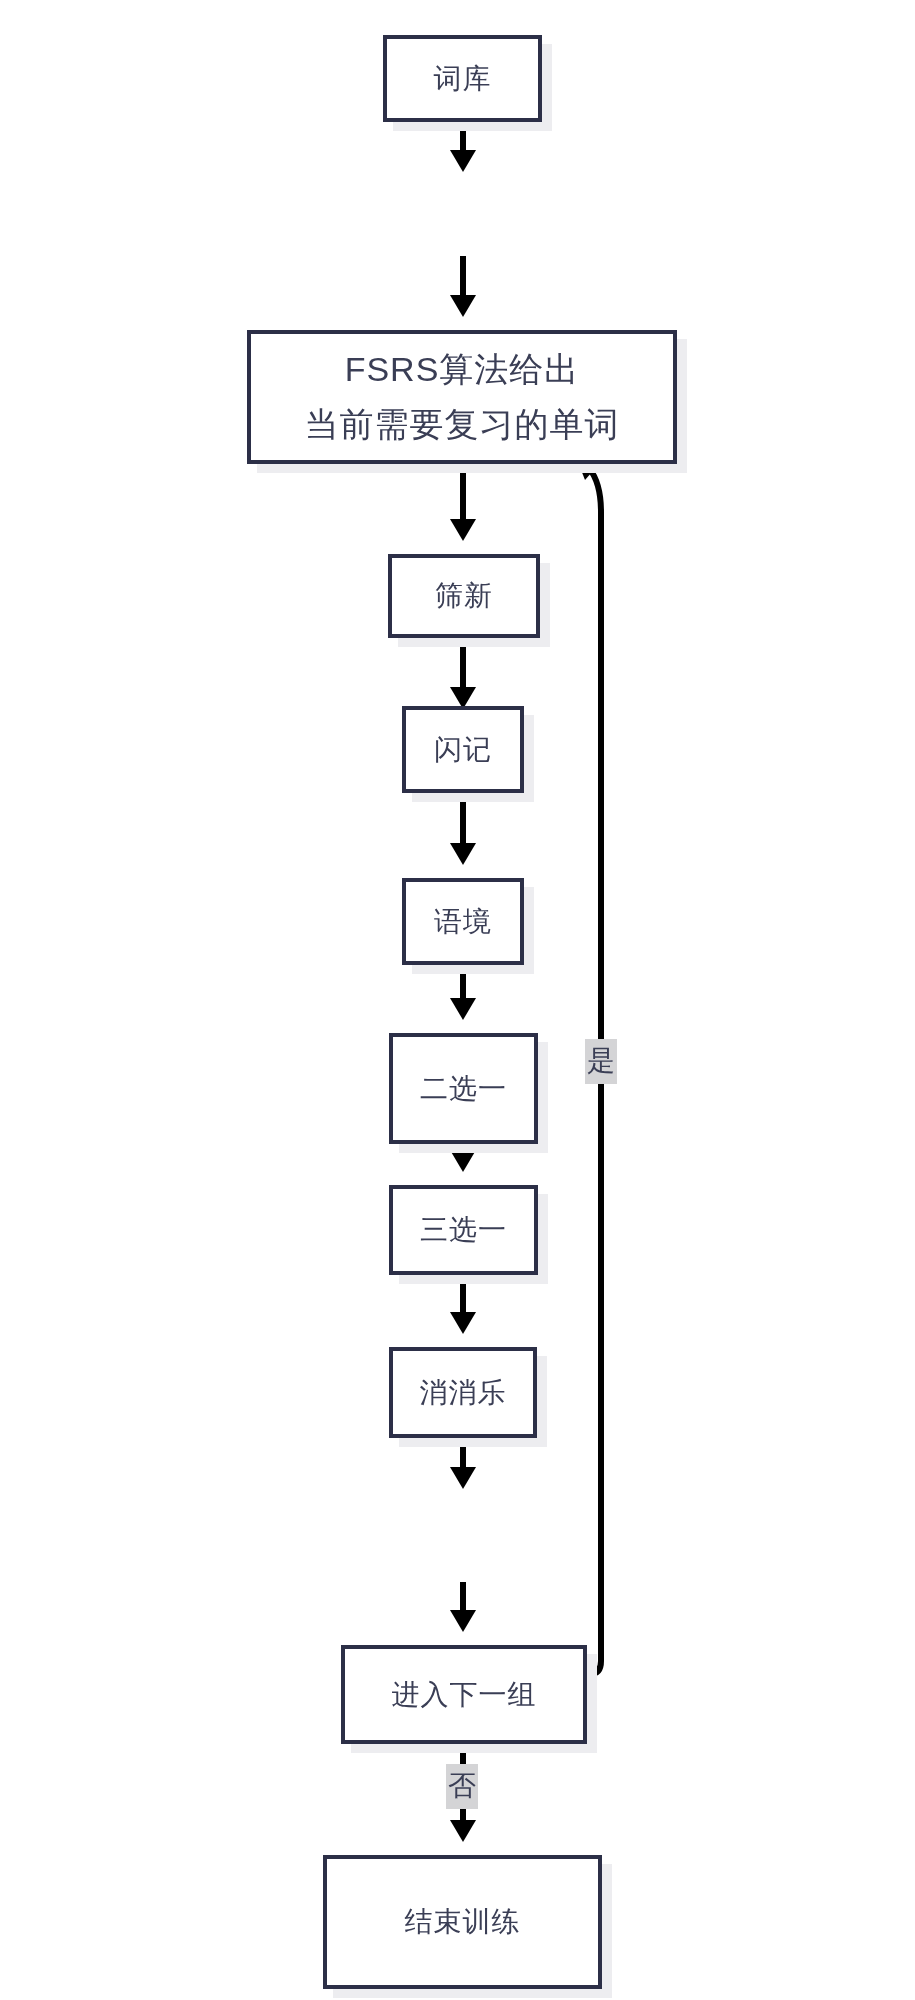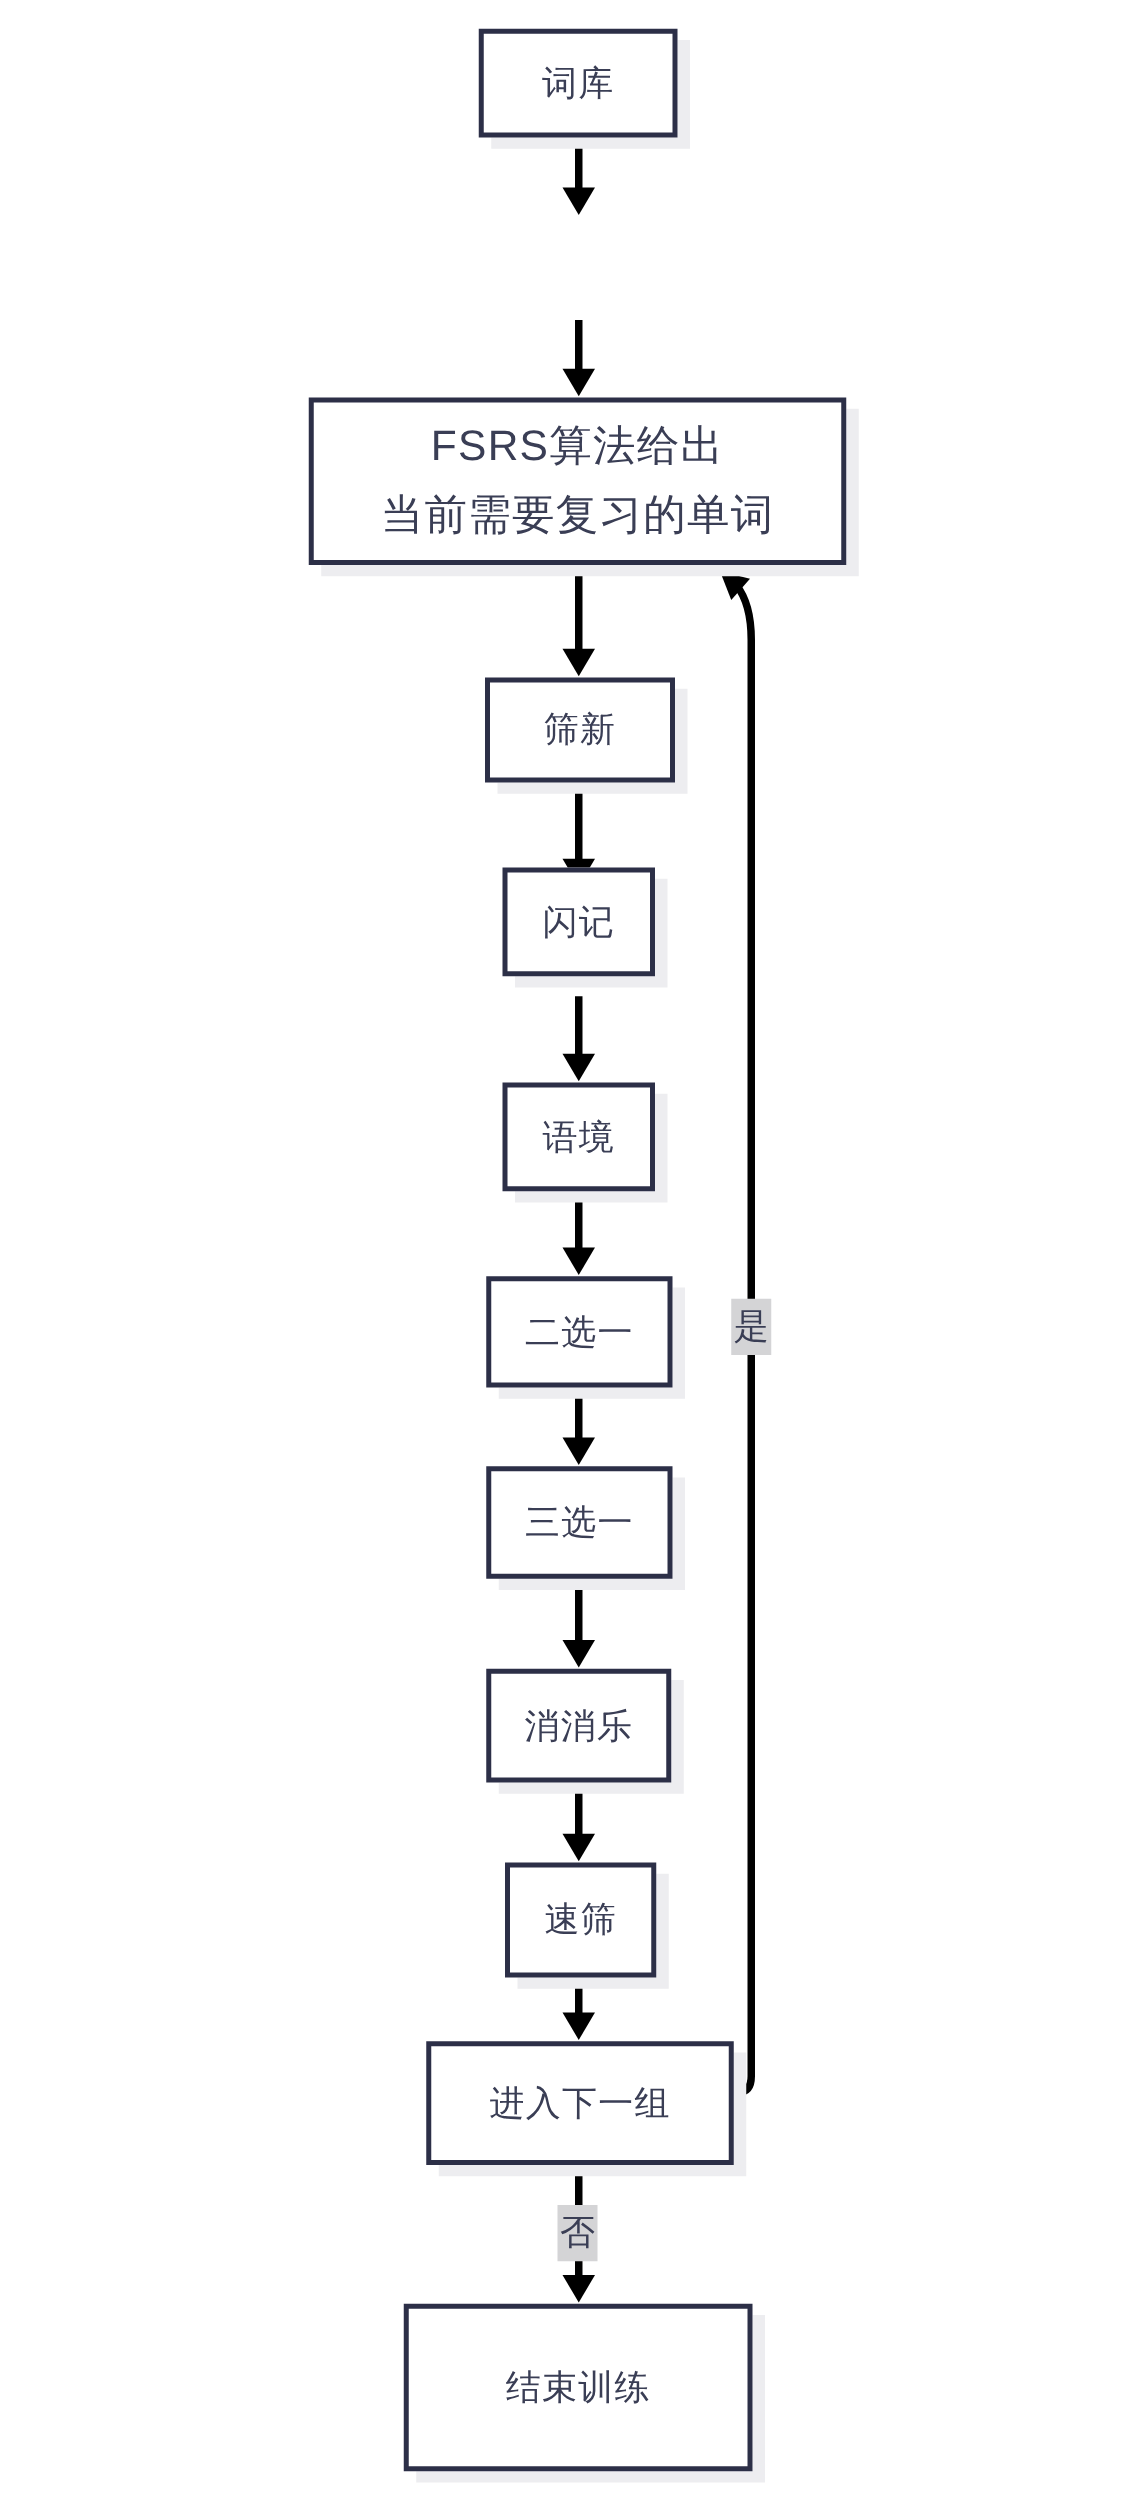--- a/index.html
+++ b/index.html
@@ -29,20 +29,21 @@
     background: var(--box-fill, #ffffff);
     box-shadow: 10px 9px 0 var(--shadow, #ededf0);
     color: var(--text, #3a3e55);
     font-size: 28px;
     letter-spacing: 1px;
     display: flex;
     align-items: center;
     justify-content: center;
     text-align: center;
     z-index: 2;
+    margin-top: 12px;
   }
   .node.multiline {
     white-space: pre-line;
     font-size: 34px;
     line-height: 1.62;
   }
   .edge-label {
     position: absolute;
     background: var(--edge-label-bg, #d4d4d6);
     color: var(--text, #3a3e55);
@@ -117,27 +118,26 @@
 
   <div class="node multiline" style="left:247px; top:318px; width:430px; height:134px;">FSRS算法给出
 当前需要复习的单词</div>
 
   <div class="node" style="left:388px; top:542px;  width:152px; height:84px;">筛新</div>
 
   <div class="node" style="left:402px; top:694px;  width:122px; height:87px;">闪记</div>
 
   <div class="node" style="left:402px; top:866px;  width:122px; height:87px;">语境</div>
 
-  <div class="node" style="left:389px; top:1021px; width:149px; height:89px;">二选一</div>
+  <div class="node" style="left:389px; top:1021px; width:149px; height:111px;">二选一</div>
 
   <div class="node" style="left:389px; top:1173px; width:149px; height:90px;">三选一</div>
 
   <div class="node" style="left:389px; top:1335px; width:148px; height:91px;">消消乐</div>
 
-  <div class="node" style="left:404px; top:1490px; width:121px; height:92px;">速筛</div>
 
   <div class="node" style="left:341px; top:1633px; width:246px; height:99px;">进入下一组</div>
 
   <div class="node" style="left:323px; top:1843px; width:279px; height:134px;">结束训练</div>
 
   <span class="edge-label" style="left:585px; top:1039px;">是</span>
 
   <span class="edge-label" style="left:446px; top:1764px;">否</span>
 
 </div>

